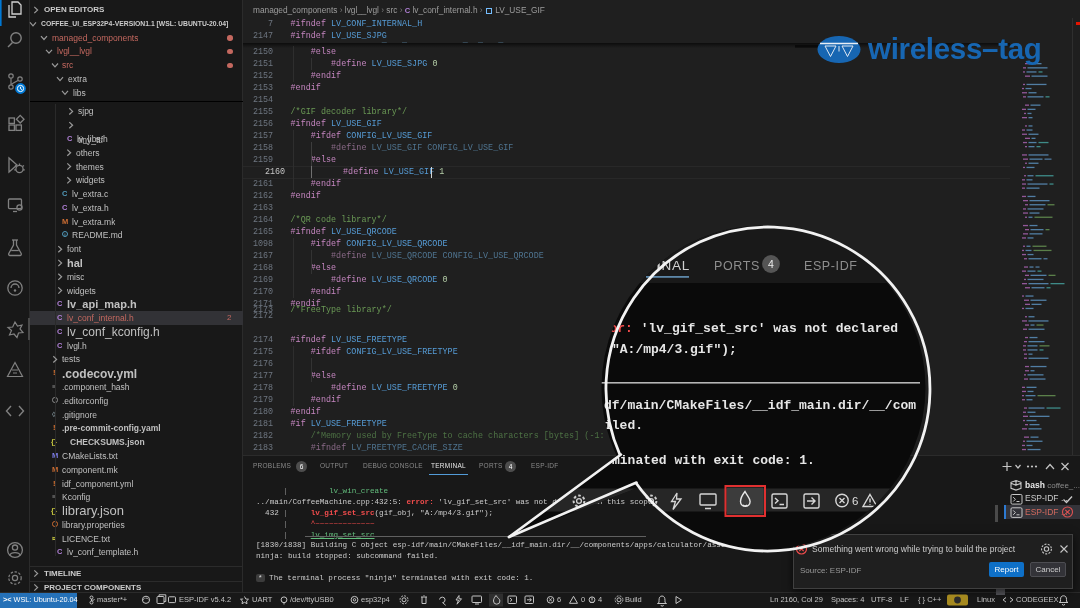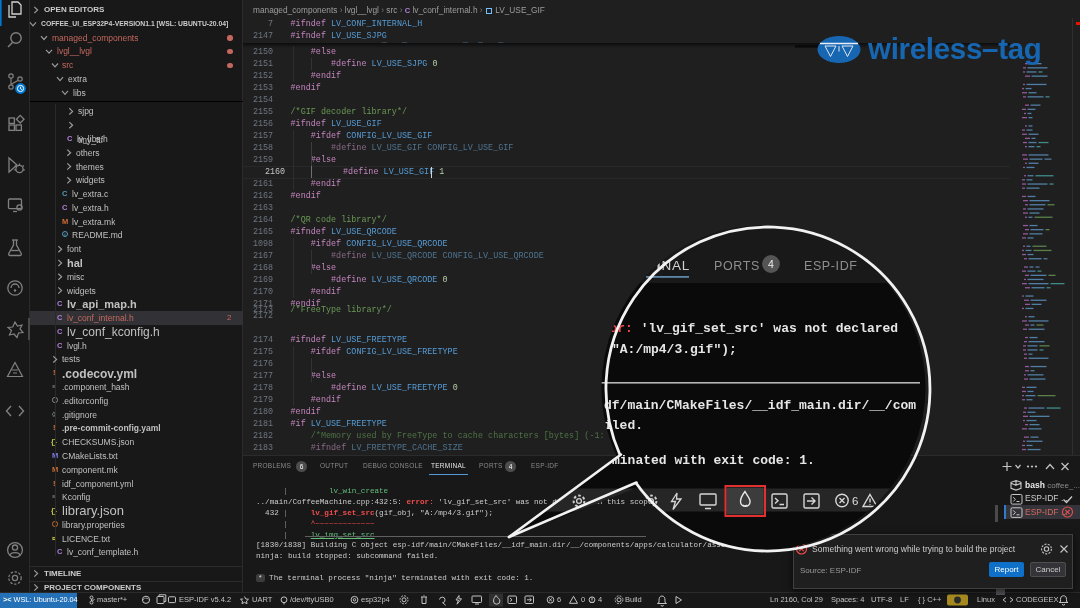--- a/index.html
+++ b/index.html
@@ -132,21 +132,21 @@
 <div class="row" style="left:62px;top:367px;color:#c0c0c0;font-weight:bold;font-size:12px">.codecov.yml</div>
 <div class="row" style="left:52px;top:380.0px;color:#8a8a8a;font-size:7.5px;font-weight:bold">≡</div>
 <div class="row" style="left:62px;top:380.0px;color:#c0c0c0;font-weight:normal;font-size:8.5px">.component_hash</div>
 <div class="row" style="left:52px;top:393.8px;color:#9a9a9a;font-size:7.5px;font-weight:bold"><span style="display:inline-block;width:5.5px;height:5.5px;border:1.4px solid #8a8a8a;border-radius:50%;vertical-align:0px"></span></div>
 <div class="row" style="left:62px;top:393.8px;color:#c0c0c0;font-weight:normal;font-size:8.5px">.editorconfig</div>
 <div class="row" style="left:52px;top:407.6px;color:#7a8a91;font-size:7.5px;font-weight:bold">◊</div>
 <div class="row" style="left:62px;top:407.6px;color:#c0c0c0;font-weight:normal;font-size:8.5px">.gitignore</div>
 <div class="row" style="left:53px;top:421.3px;color:#e37933;font-size:7.5px;font-weight:bold">!</div>
 <div class="row" style="left:62px;top:421.3px;color:#c0c0c0;font-weight:bold;font-size:8.5px">.pre-commit-config.yaml</div>
 <div class="row" style="left:51px;top:435.1px;color:#cbcb41;font-size:7.5px;font-weight:bold">{}</div>
-<div class="row" style="left:62px;top:435.1px;color:#c0c0c0;font-weight:normal;font-size:8.5px">CHECKSUMS.json</div>
+<div class="row" style="left:70px;top:435.1px;color:#c0c0c0;font-weight:bold;font-size:8.5px">CHECKSUMS.json</div>
 <div class="row" style="left:52px;top:448.9px;color:#7d7de8;font-size:7.5px;font-weight:bold">M</div>
 <div class="row" style="left:62px;top:448.9px;color:#c0c0c0;font-weight:normal;font-size:8.5px">CMakeLists.txt</div>
 <div class="row" style="left:52px;top:462.7px;color:#cc6d33;font-size:7.5px;font-weight:bold">M</div>
 <div class="row" style="left:62px;top:462.7px;color:#c0c0c0;font-weight:normal;font-size:8.5px">component.mk</div>
 <div class="row" style="left:53px;top:476.5px;color:#e37933;font-size:7.5px;font-weight:bold">!</div>
 <div class="row" style="left:62px;top:476.5px;color:#c0c0c0;font-weight:normal;font-size:8.5px">idf_component.yml</div>
 <div class="row" style="left:52px;top:490.2px;color:#8a8a8a;font-size:7.5px;font-weight:bold">≡</div>
 <div class="row" style="left:62px;top:490.2px;color:#c0c0c0;font-weight:normal;font-size:8.5px">Kconfig</div>
 <div class="row" style="left:51px;top:504.0px;color:#cbcb41;font-size:7.5px;font-weight:bold">{}</div>
 <div class="row" style="left:62px;top:504.0px;color:#c0c0c0;font-weight:normal;font-size:13px">library.json</div>

